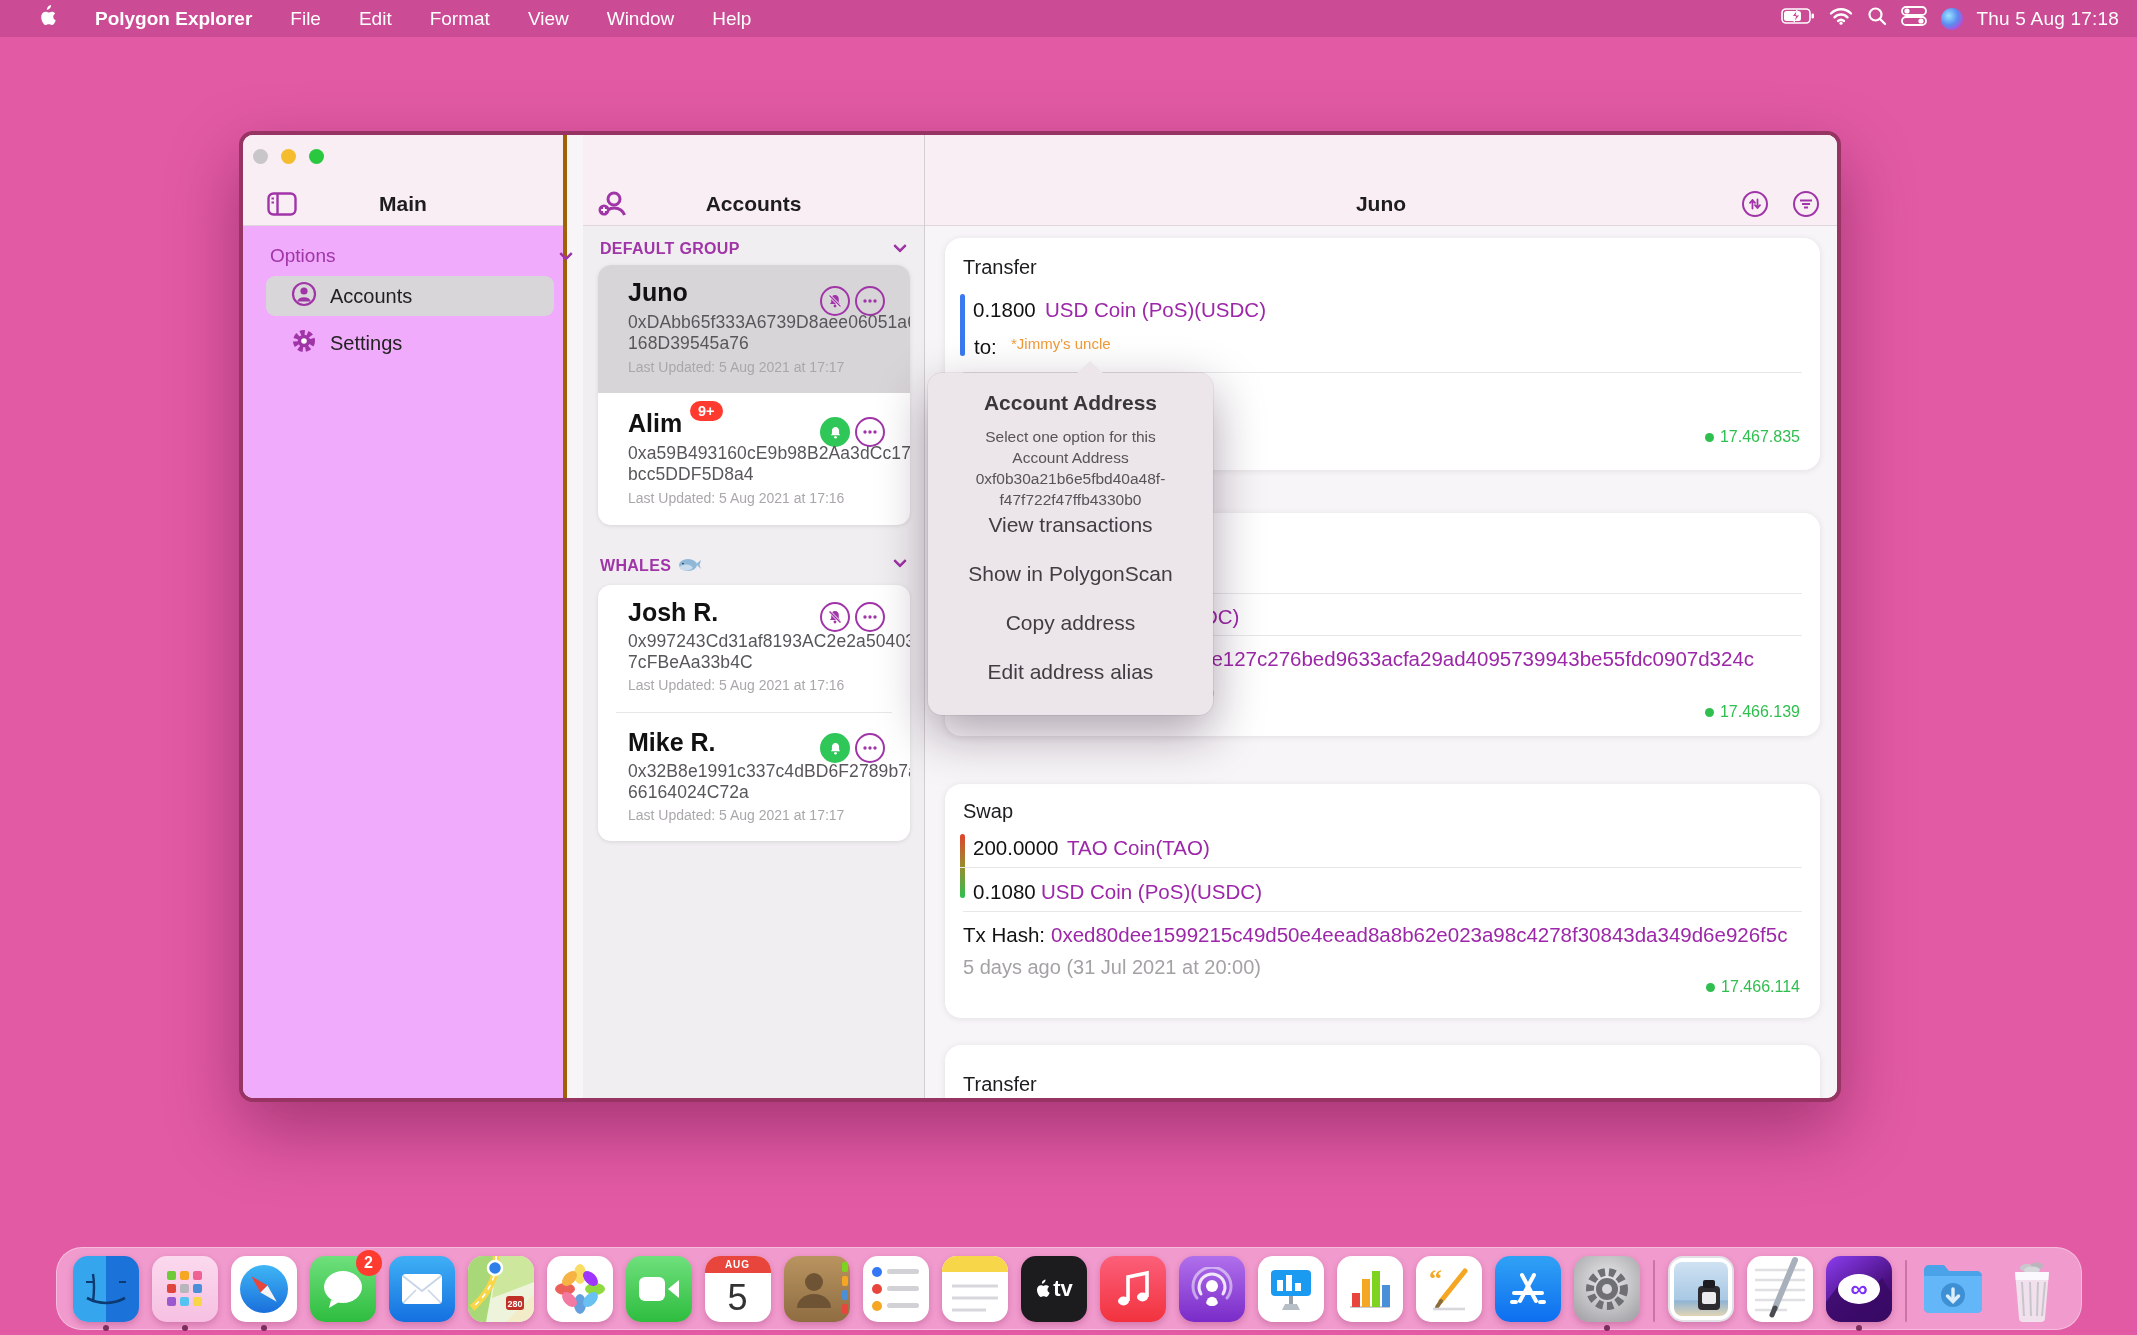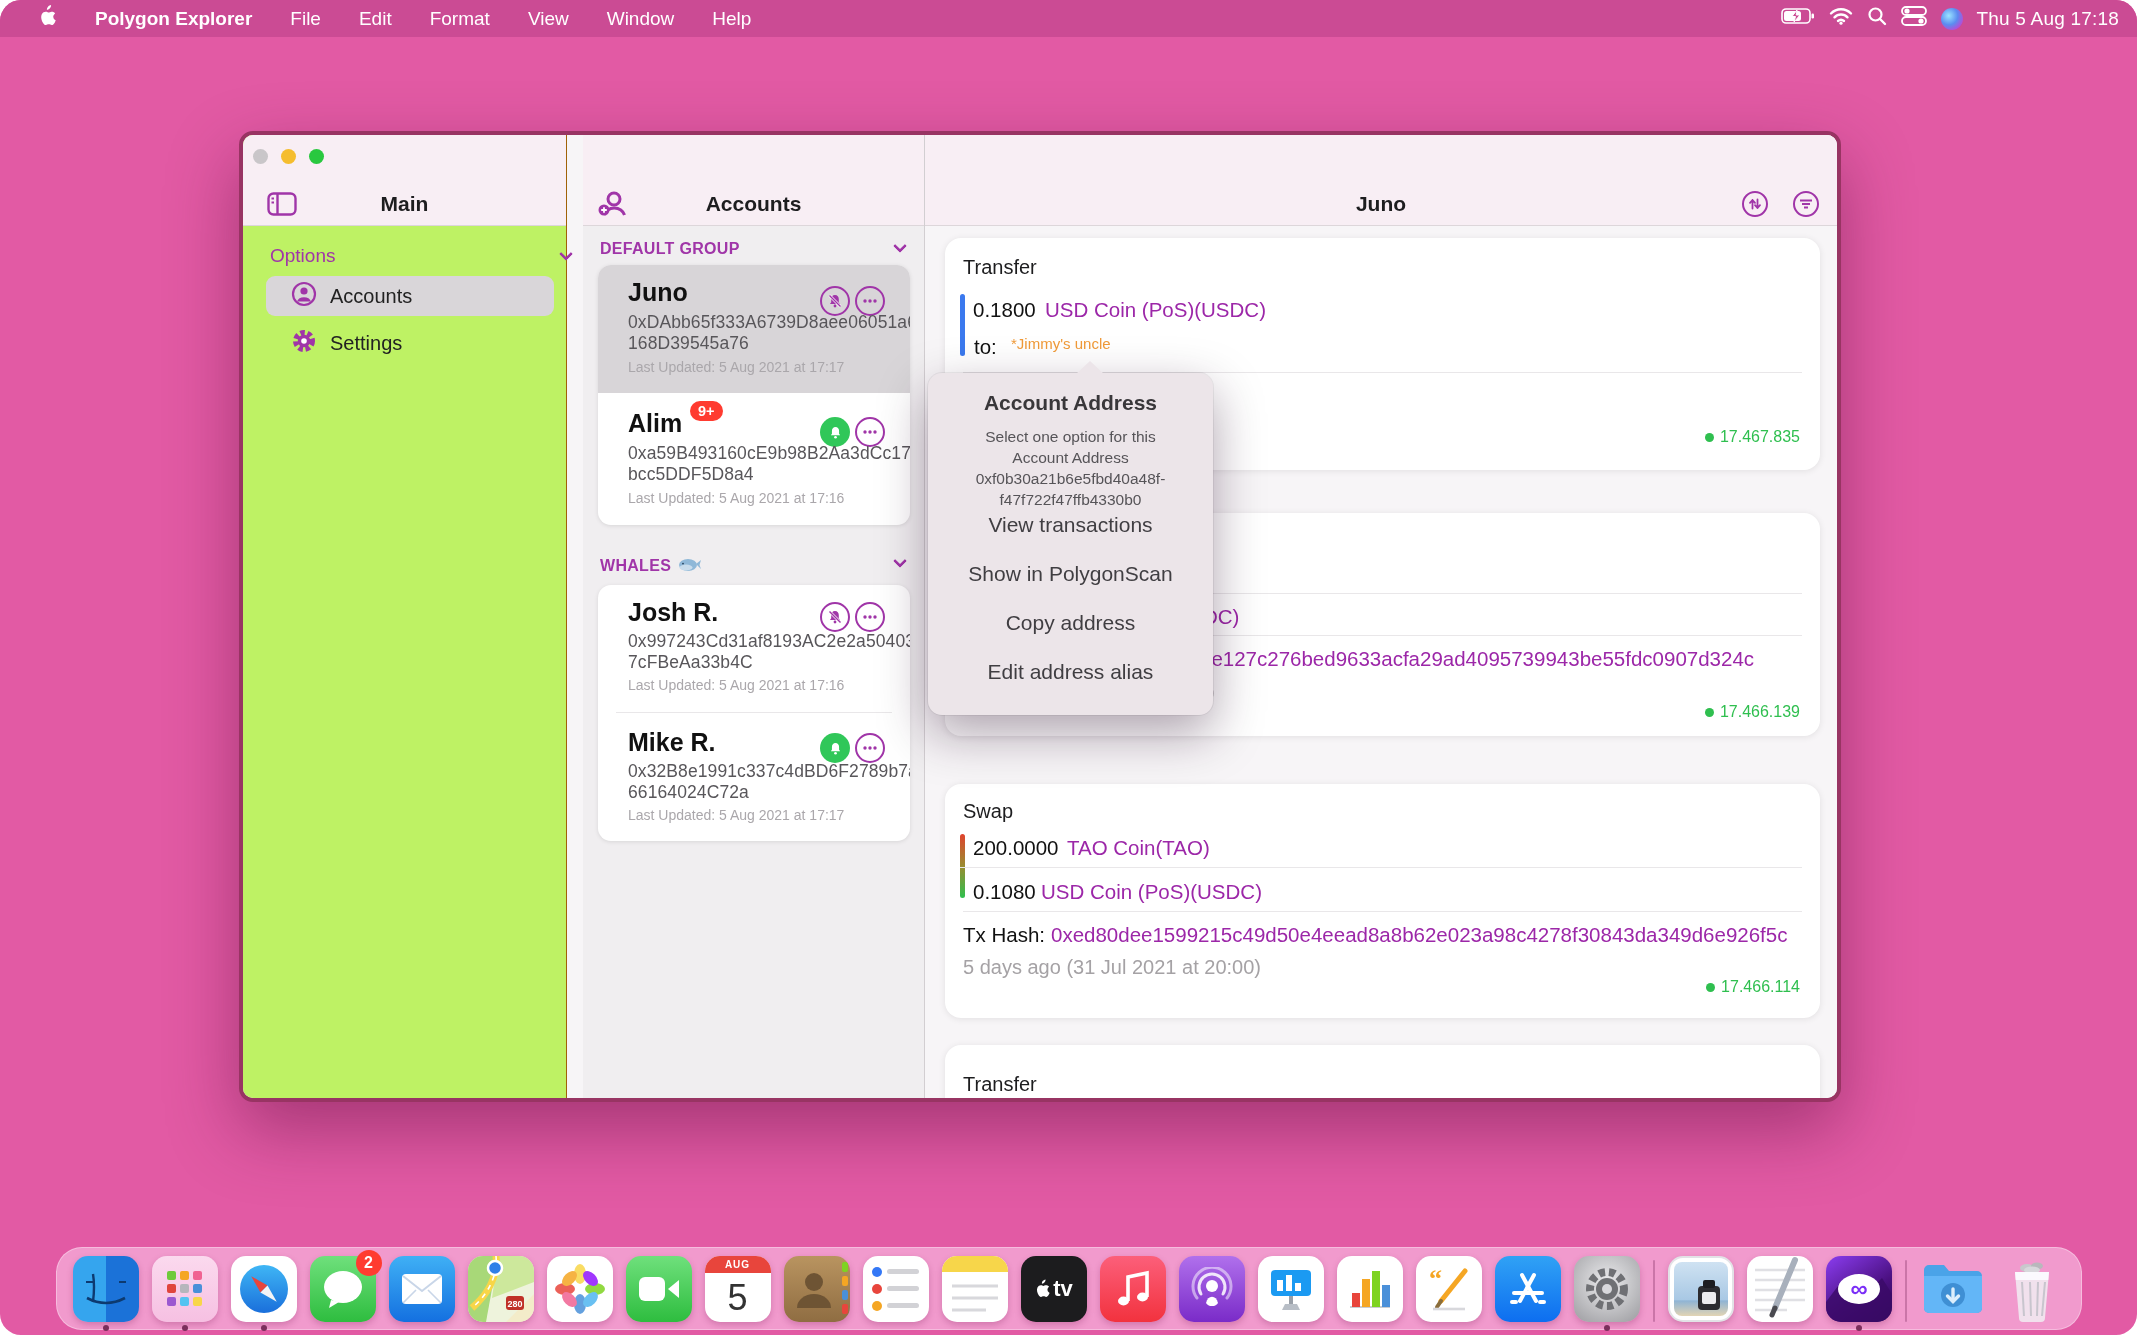--- a/index.html
+++ b/index.html
@@ -1,18 +1,18 @@
 <!DOCTYPE html>
 <html><head>
 <meta charset="utf-8">
 <style>
   * { margin:0; padding:0; box-sizing:border-box; }
   html,body { width:2137px; height:1335px; overflow:hidden; }
   body { font-family:"Liberation Sans", sans-serif; }
-  .screen { position:relative; width:2137px; height:1335px; background:#e25aa4; overflow:hidden;border-radius:21px; }
+  .screen { position:relative; width:2137px; height:1335px; background:#e25aa4; overflow:hidden; }
   .abs { position:absolute; }
 
   
   .menubar { position:absolute; left:0; top:0; width:2137px; height:37px; background:#cb4b94;
              display:flex; align-items:center; color:#fff; font-size:19px; }
   .mb-left { display:flex; align-items:center; gap:8px; padding-left:22px; }
   .mb-item { padding:6px 15px; height:37px; display:flex; align-items:center; cursor:default; }
   .mb-app { font-weight:700; padding:0 15px; }
   .mb-right { margin-left:auto; display:flex; align-items:center; gap:14px; padding-right:18px; }
   .mb-clock { font-size:19px; letter-spacing:.2px; }
@@ -22,21 +22,21 @@
   
   .window { position:absolute; left:239px; top:131px; width:1602px; height:971px;
             border:4px solid #983463; border-radius:14px; background:#f7f5f7; overflow:hidden;
             box-shadow:0 28px 70px rgba(90,10,60,.45); }
   .pane { position:absolute; top:0; height:963px; }
   .pane-hdr { position:absolute; left:0; top:0; width:100%; height:91px; background:#f8eef4;
               border-bottom:1px solid #ddd6da; }
   .pane-title { position:absolute; left:0; top:57px; width:100%; text-align:center;
                 font-size:21px; font-weight:600; color:#1d1d1f; }
 
-  .pane-main { left:0; width:324px; background:#bef264; border-right:1px solid #a16207; }
+  .pane-main { left:0; width:324px; background:#f0abfc; border-right:4px solid #a16207; }
   .pane-accounts { left:340px; width:342px; background:#f0eef0; border-right:1px solid #d2ced1; }
   .pane-detail { left:682px; width:912px; background:#f7f5f7; }
 
   .lights { position:absolute; left:10px; top:14px; display:flex; gap:13px; }
   .light { width:15px; height:15px; border-radius:50%; }
   .l-gray{ background:#c9c6c9; } .l-yellow{ background:#f5bd2e; } .l-green{ background:#29c83f; }
   .chev { display:inline-block; width:10px; height:10px; border-right:3px solid #a035a8;
           border-bottom:3px solid #a035a8; border-radius:1px; transform:rotate(45deg); }
 
   .opt-hdr { position:absolute; left:27px; top:110px; font-size:19px; font-weight:400; color:#a035a8; }

